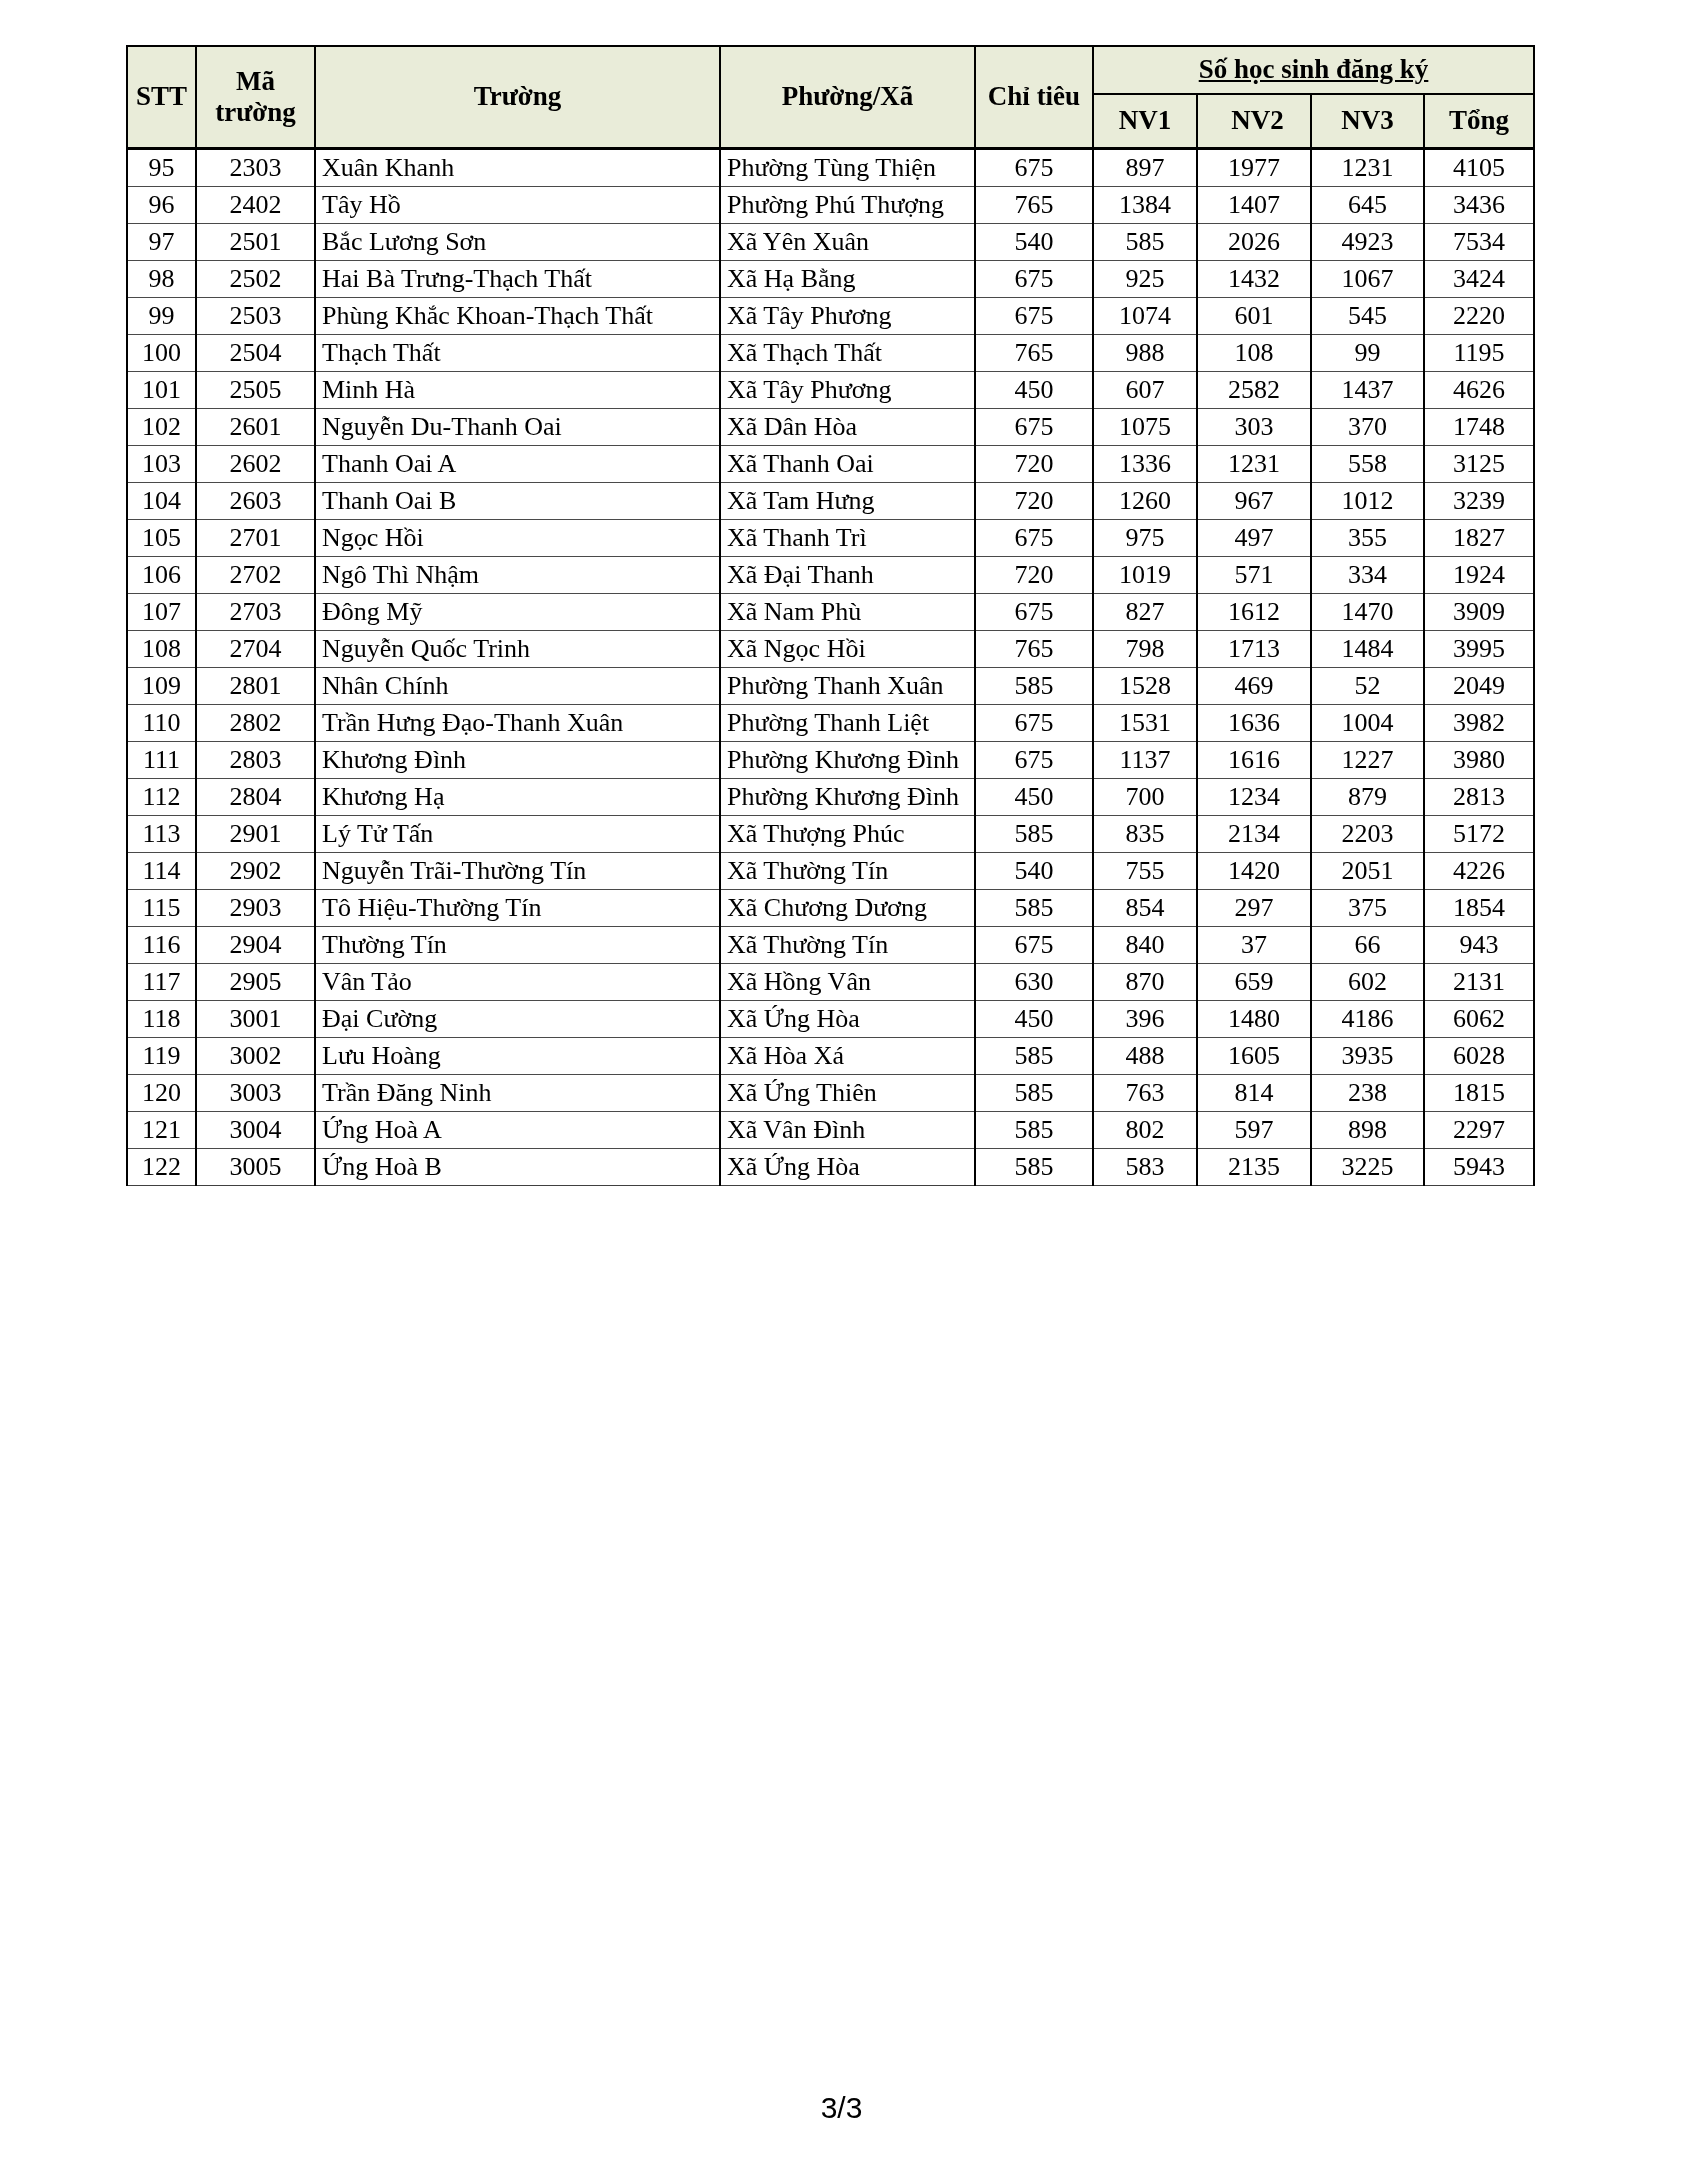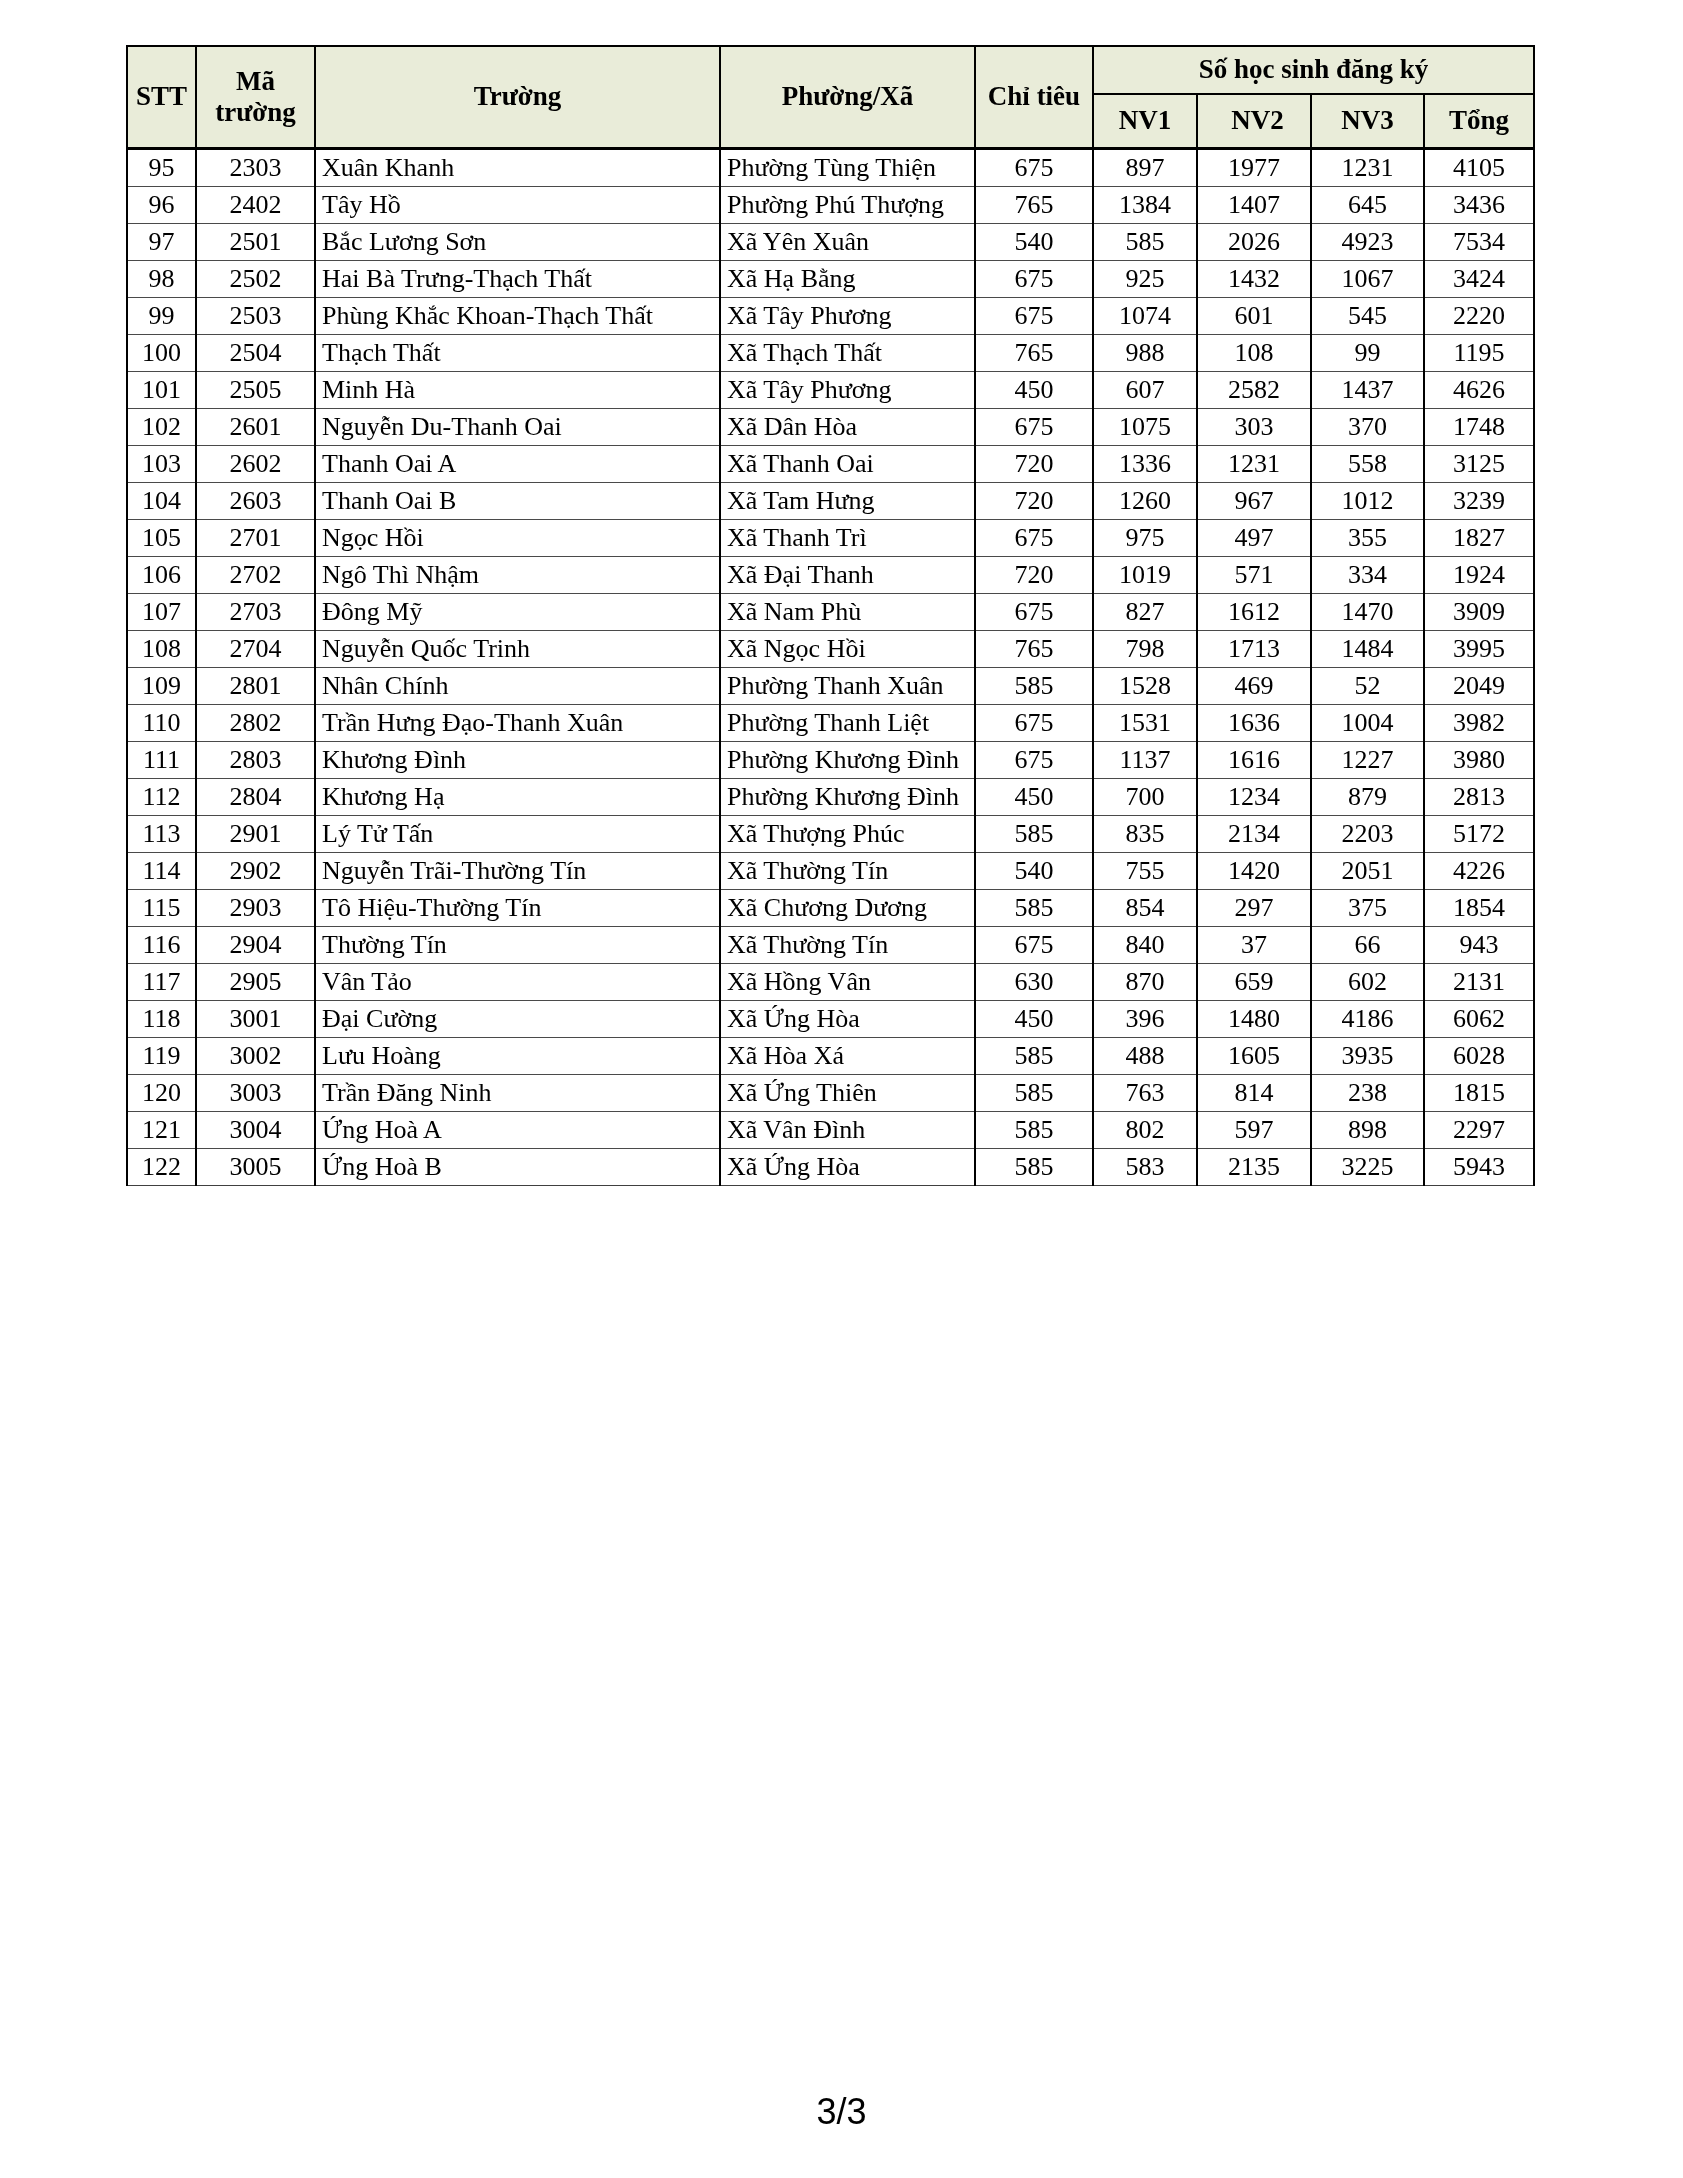--- a/index.html
+++ b/index.html
@@ -38,30 +38,30 @@
     border-top: 1px solid #4a4a4a;
     height: 36px;
     padding: 0 6px;
     font-size: 26px;
     text-align: center;
     vertical-align: middle;
     white-space: nowrap;
     overflow: hidden;
   }
   .doc-table td.col-truong, .doc-table td.col-phuong-xa { text-align: left; }
-  .doc-table th.h-span { height: 42px; }
+  .doc-table th.h-span { height: 42px; text-decoration: underline; }
   .doc-table tr.sub-head th { height: 48px; }
   .page-footer {
     position: absolute;
     top: 2091px;
     left: 0;
     width: 1683px;
     text-align: center;
     font-family: "Liberation Sans", sans-serif;
-    font-size: 36px;
+    font-size: 30px;
     color: #000;
   }
 </style>
 </head>
 <body>
 
 <div class="page">
 
   <table class="doc-table">
     <colgroup>

